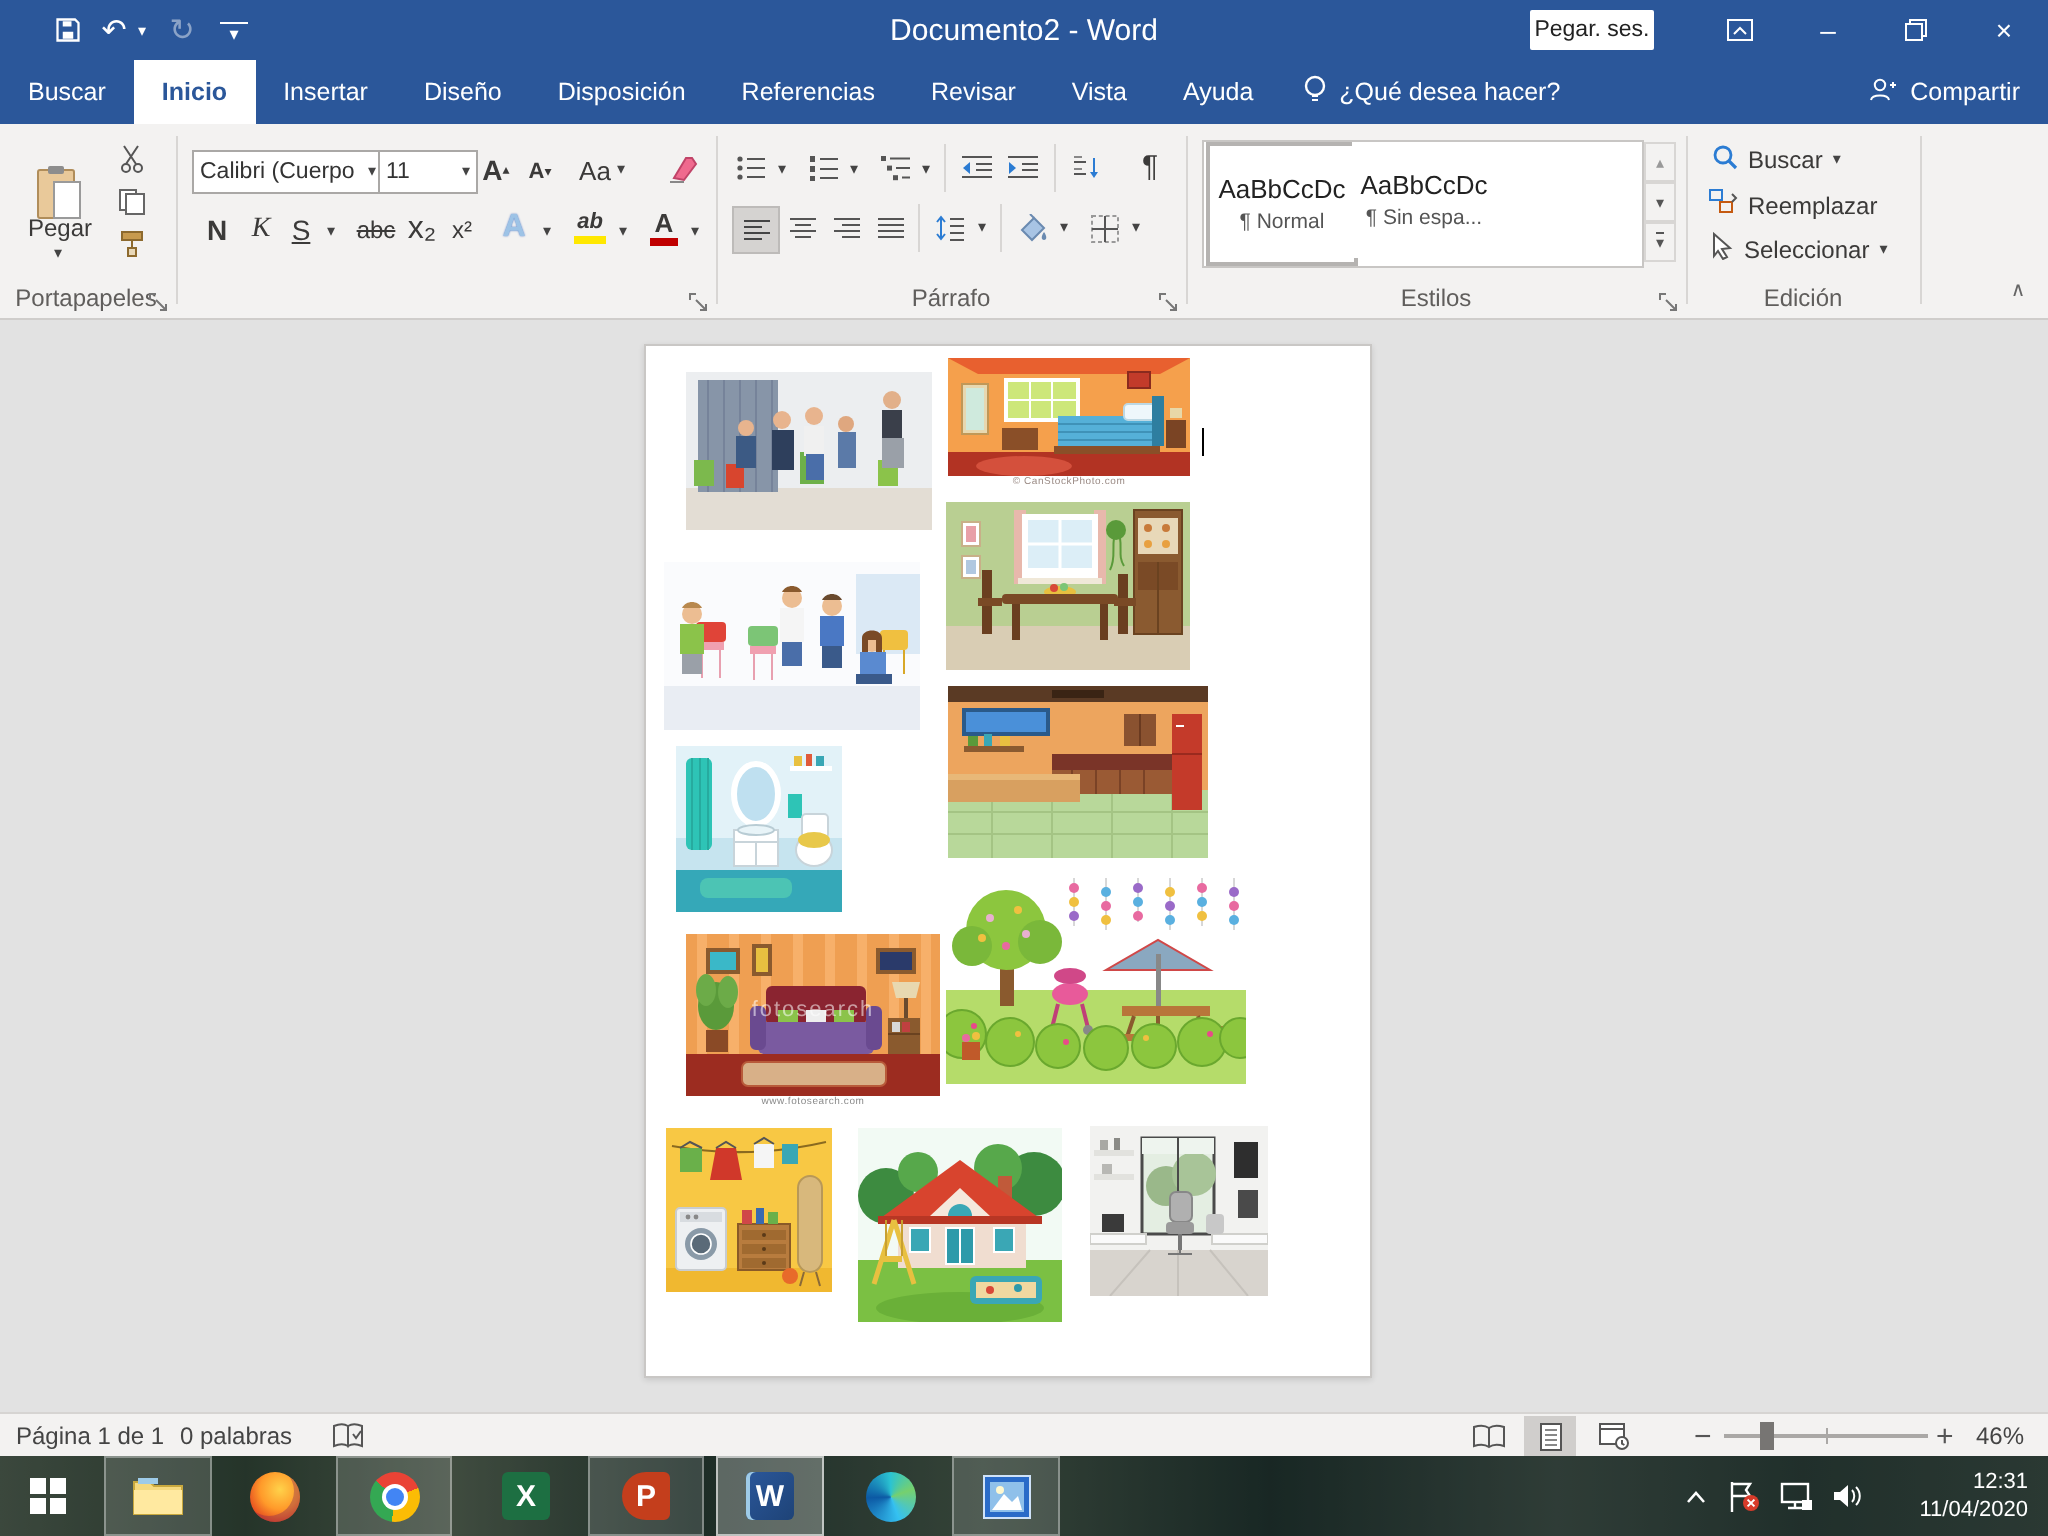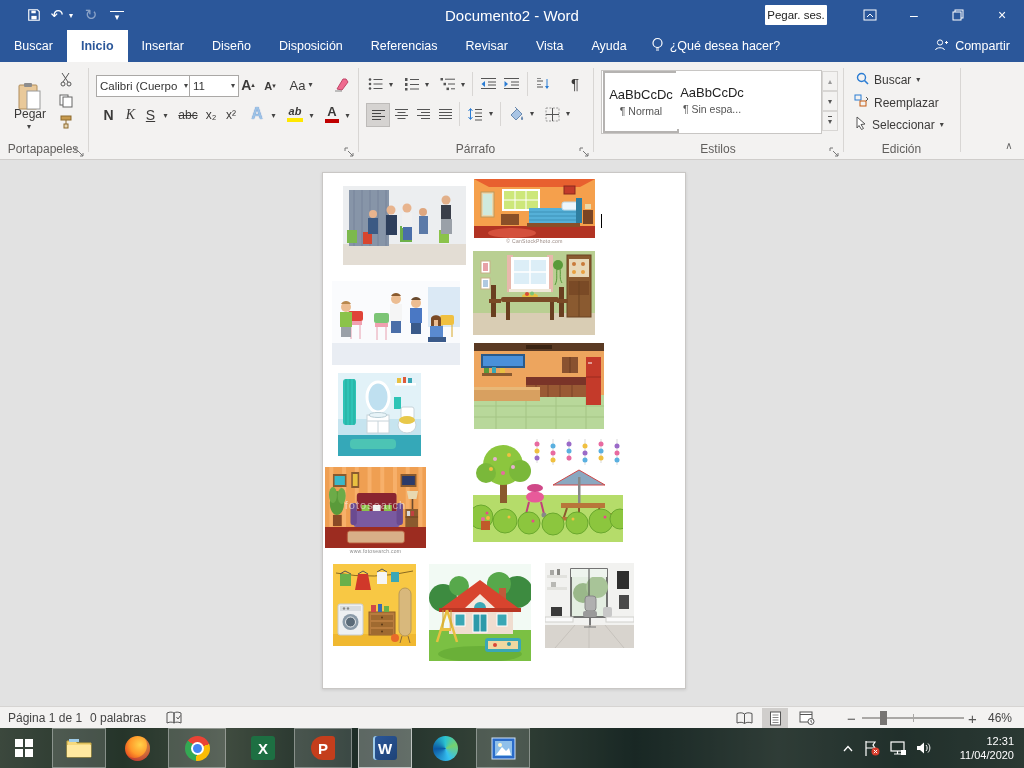--- a/index.html
+++ b/index.html
@@ -188,21 +188,21 @@
         <path d="M2 15h7" stroke="#888"></path>
       </svg>
   </div>
   <div class="rbtn b" style="left:100px;top:43px;width:17px;height:19px;font-size:14px">N</div>
   <div class="rbtn i" style="left:123px;top:43px;width:15px;height:19px;font-size:14px;font-family:'Liberation Serif',serif">K</div>
   <div class="rbtn u" style="left:143px;top:43px;width:15px;height:19px;font-size:14px">S</div>
   <div class="rbtn" style="left:160px;top:48px;width:11px;height:12px">
       <span class="dd">▾</span>
     </div>
   <div class="rbtn st" style="left:176px;top:44px;width:24px;height:18px;font-size:12px">abc</div>
-  <div class="rbtn" style="left:202px;top:44px;width:18px;height:18px;font-size:12px">x₂</div>
+  <div class="rbtn" style="left:202px;top:44px;width:18px;height:18px;font-size:16px">x₂</div>
   <div class="rbtn" style="left:222px;top:44px;width:18px;height:18px;font-size:12px">x²</div>
   <div class="rbtn" style="left:248px;top:42px;width:18px;height:20px;font-size:16px;color:#9dc3e6;font-weight:bold;text-shadow:0 0 1px #4472c4">A</div>
   <div class="rbtn" style="left:268px;top:48px;width:11px;height:12px">
       <span class="dd">▾</span>
     </div>
   <div class="rbtn" style="left:284px;top:42px;width:22px;height:20px;font-size:11px;flex-direction:column;line-height:1">
     <span class="i b">ab</span>
     <span style="display:block;width:16px;height:4px;background:#ffe800;margin-top:1px"></span>
   </div>
   <div class="rbtn" style="left:306px;top:48px;width:11px;height:12px">
@@ -559,21 +559,21 @@
           <rect x="65" y="4" width="3" height="6" fill="#e05a3a"></rect>
           <rect x="70" y="5" width="4" height="5" fill="#3aa7b5"></rect>
         <rect x="56" y="24" width="7" height="12" fill="#2ec4b6"></rect>
         <rect x="63" y="34" width="13" height="12" rx="2" fill="#fff" stroke="#c8d4da"></rect>
         <ellipse cx="69" cy="52" rx="9" ry="8" fill="#fff" stroke="#c8d4da"></ellipse>
         <ellipse cx="69" cy="47" rx="8" ry="4" fill="#e8c84a"></ellipse>
         <rect x="12" y="66" width="46" height="10" rx="4" fill="#4cc4b4"></rect>
       </svg>
     </div>
 
-    <div class="dimg" style="left:2px;top:294px;width:101px;height:87px">
+    <div class="dimg" style="left:20px;top:294px;width:127px;height:87px">
       <svg viewBox="0 0 127 81" preserveAspectRatio="none" style="height:81px">
         <rect width="127" height="81" fill="#ef9f52"></rect>
         <path d="M8 0v60M24 0v60M40 0v60M56 0v60M72 0v60M88 0v60M104 0v60M120 0v60" stroke="#f7b06a" stroke-width="5"></path>
         <rect y="60" width="127" height="21" fill="#9c2c20"></rect>
         <rect x="28" y="64" width="72" height="12" rx="3" fill="#d8b088" stroke="#b85a3a"></rect>
         <rect x="10" y="7" width="17" height="13" fill="#8a5a2e"></rect>
           <rect x="12" y="9" width="13" height="9" fill="#3ab8c8"></rect>
         <rect x="33" y="5" width="10" height="16" fill="#8a5a2e"></rect>
           <rect x="35" y="7" width="6" height="12" fill="#e8c040"></rect>
         <rect x="95" y="7" width="20" height="13" fill="#8a5a2e"></rect>

